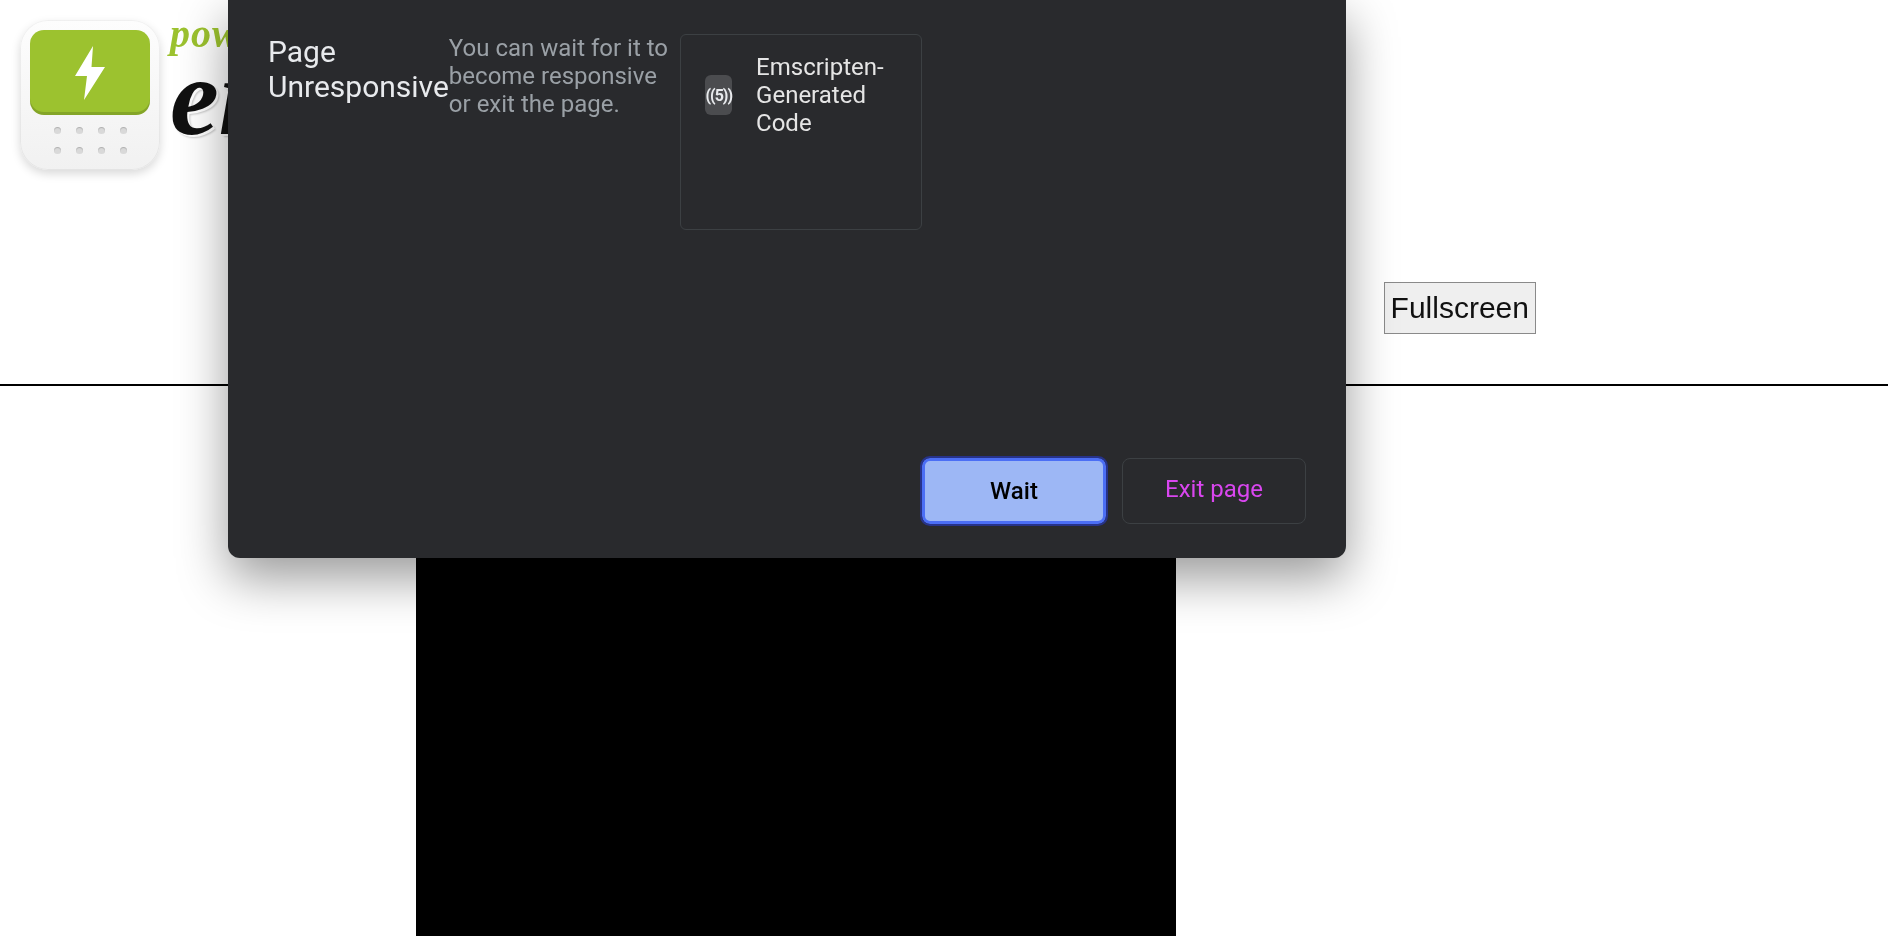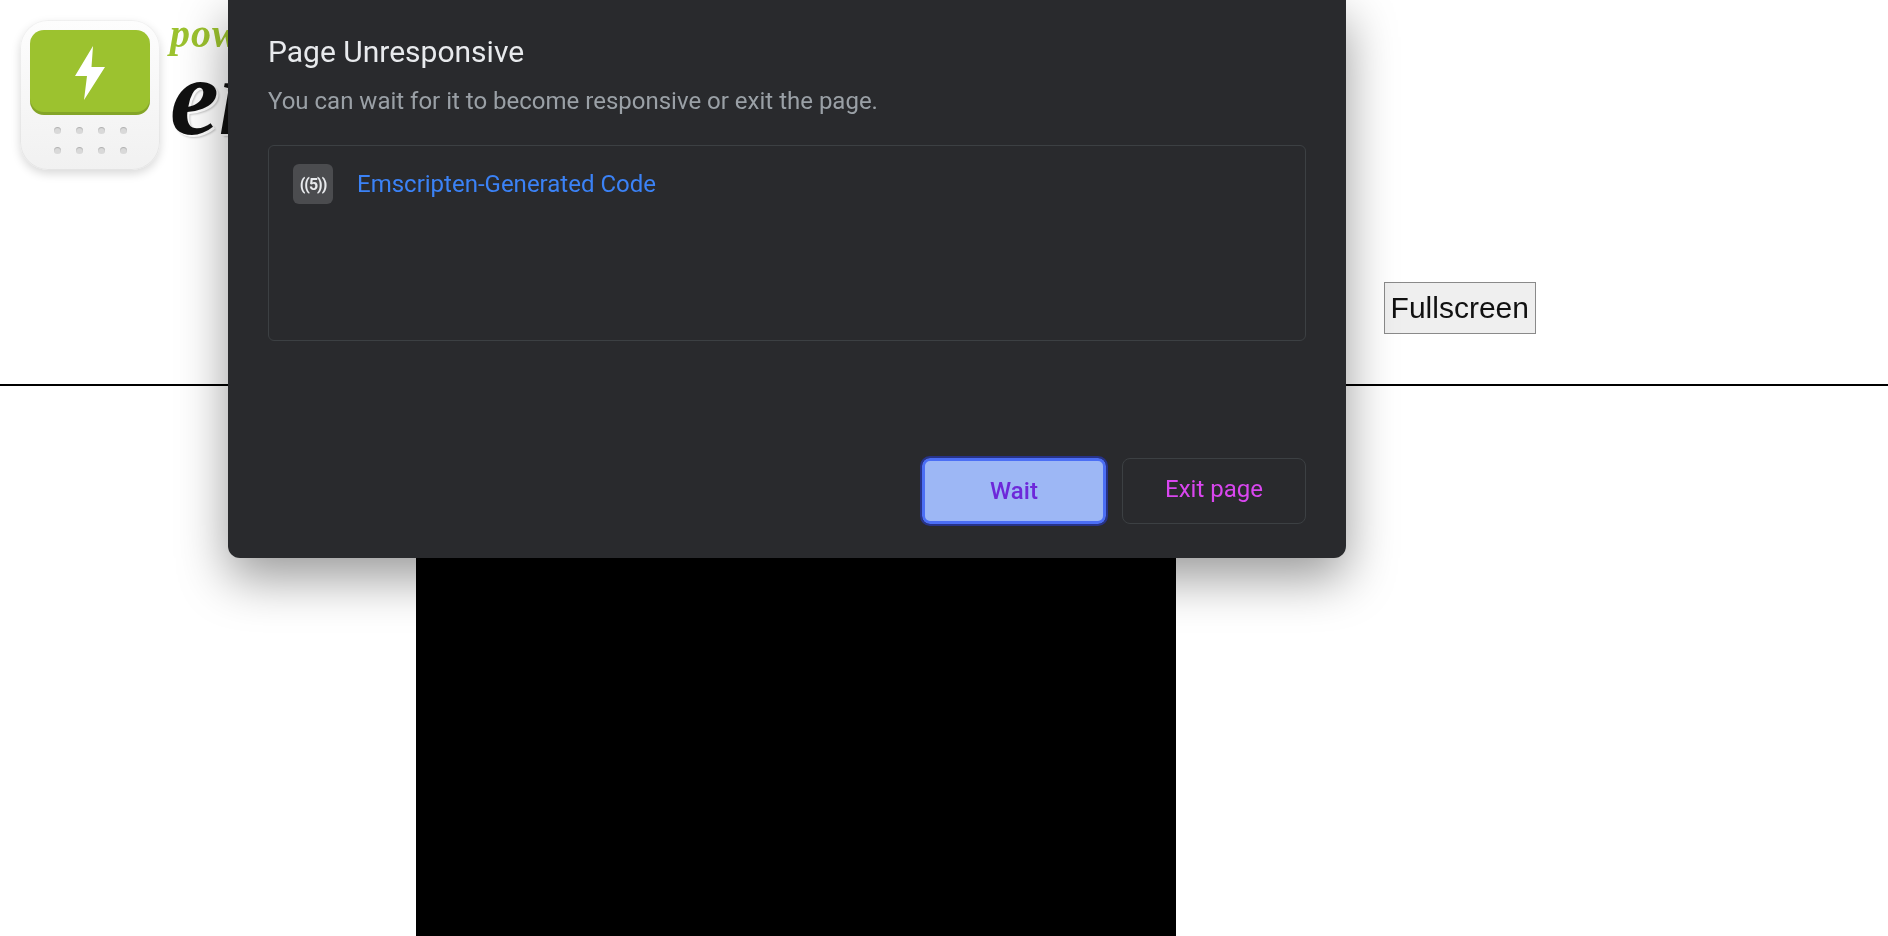--- a/index.html
+++ b/index.html
@@ -125,21 +125,21 @@
     top: 0;
     left: 228px;
     width: 1118px;
     height: 558px;
     background: #292a2d;
     border-radius: 0 0 12px 12px;
     box-shadow: 0 20px 50px rgba(0,0,0,0.4);
     color: #e8eaed;
     padding: 34px 40px 34px 40px;
     display: flex;
-    flex-direction: column;
+    flex-direction: row;
   }
   .dialog-title {
     font-size: 30px;
     font-weight: 400;
     color: #e8eaed;
     margin-bottom: 18px;
   }
   .dialog-sub {
     font-size: 24px;
     color: #9aa0a6;
@@ -163,41 +163,41 @@
     display: flex;
     align-items: center;
     justify-content: center;
     color: #e8eaed;
     font-weight: bold;
     font-size: 16px;
     letter-spacing: -1px;
   }
   .dialog-item-label {
     font-size: 24px;
-    color: #3b82f6;
+    color: #e5e5e5;
   }
   .dialog-actions {
     margin-top: auto;
     display: flex;
     justify-content: flex-end;
     gap: 16px;
     padding-top: 40px;
   }
   .btn {
     font-size: 24px;
     padding: 16px 0;
     width: 184px;
     text-align: center;
     border-radius: 8px;
     cursor: pointer;
     border: 1px solid transparent;
   }
   .btn-primary {
     background: #9db7f5;
-    color: #6d28d9;
+    color: #000000;
     border: 3px solid #4b6ef5;
     outline: 2px solid #27338a;
     outline-offset: 0;
     font-weight: 500;
   }
   .btn-secondary {
     background: transparent;
     color: #d946ef;
     border: 1px solid #3c4043;
   }

